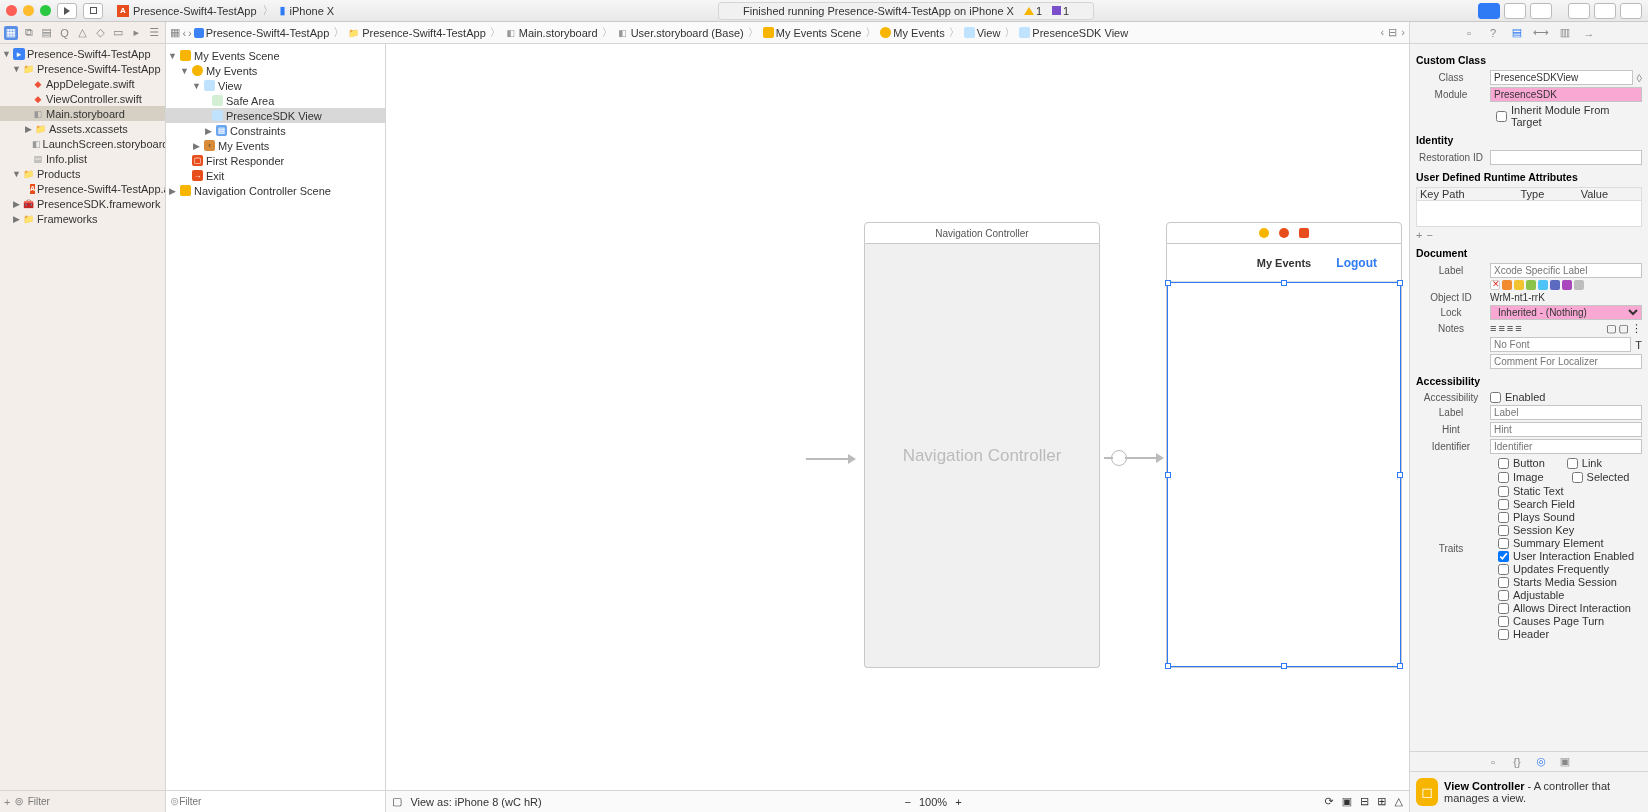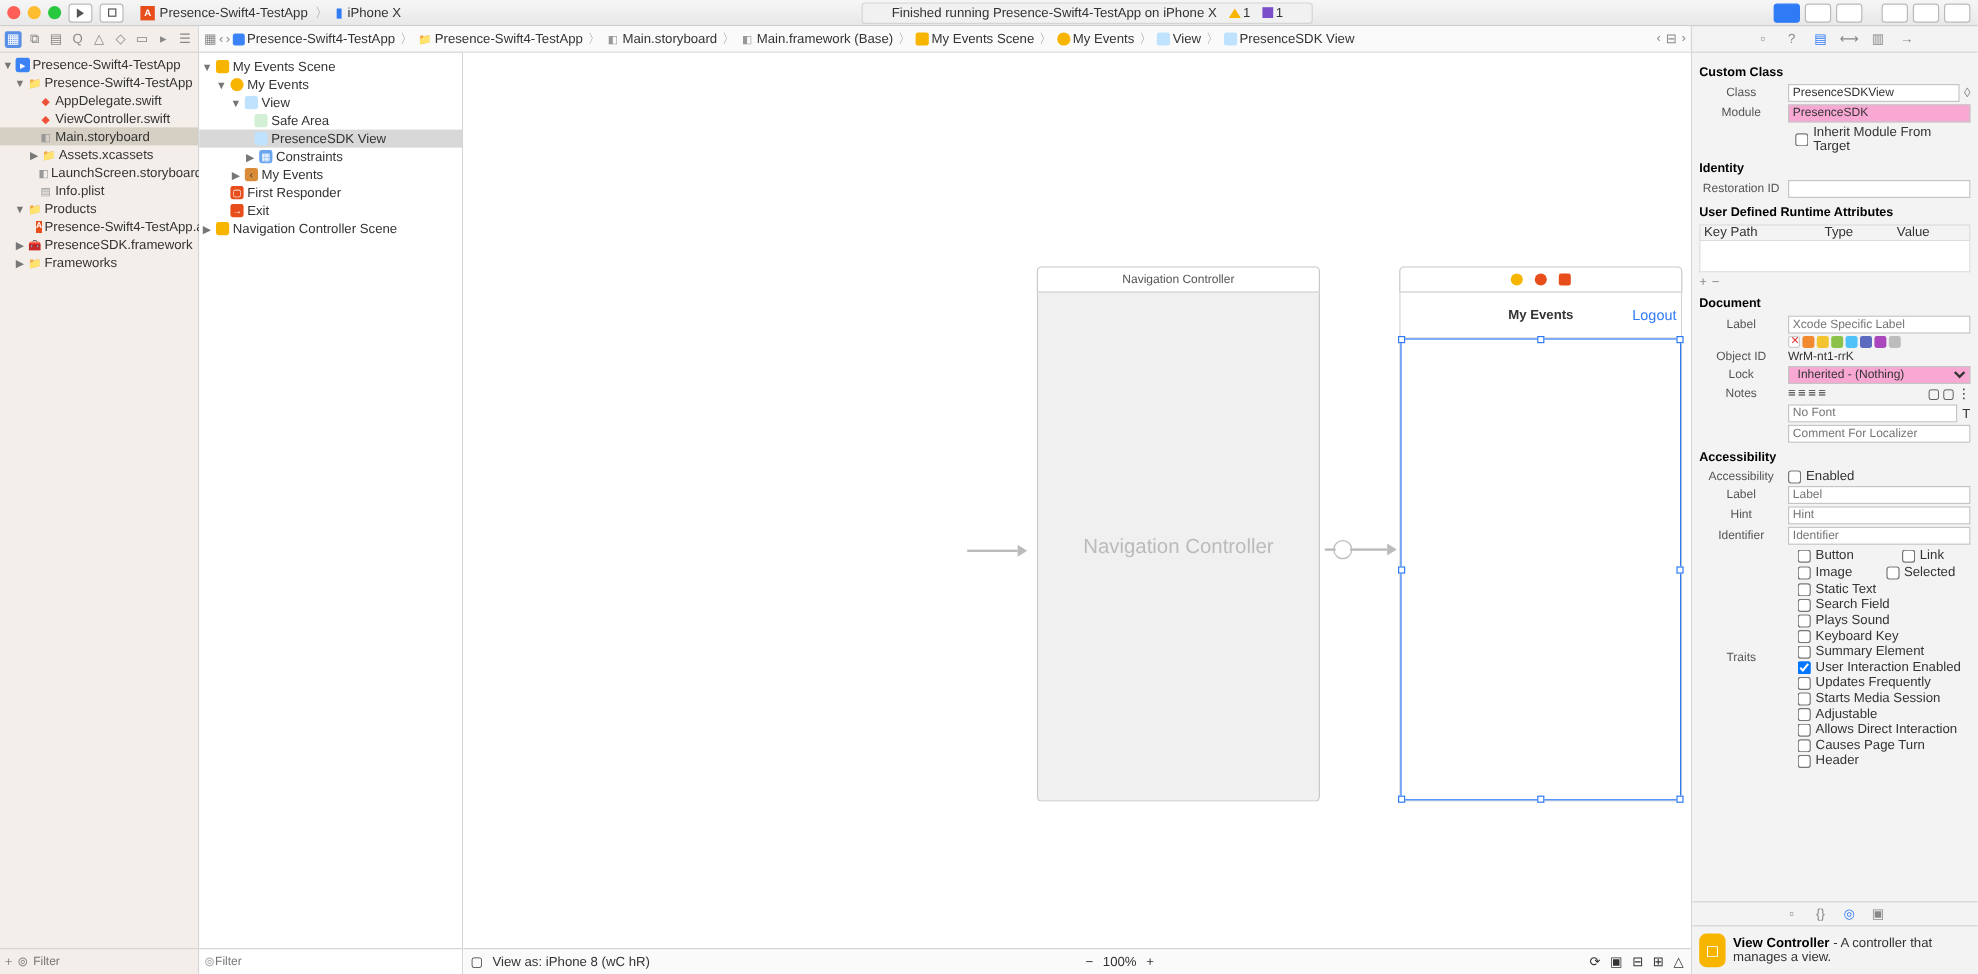--- a/index.html
+++ b/index.html
@@ -52,21 +52,21 @@
 .oi.vc{background:#f7b500;color:#fff;border-radius:50%;}
 .canvas{flex:1;position:relative;background:#fff;overflow:hidden;}
 .nav-ctrl{position:absolute;left:478px;top:178px;width:236px;height:446px;}
 .nc-bar{height:22px;border:1px solid #c8c8c8;border-radius:4px 4px 0 0;background:#fff;display:flex;align-items:center;justify-content:center;font-size:10px;color:#555;}
 .nc-body{height:calc(100% - 22px);border:1px solid #c8c8c8;border-top:0;border-radius:0 0 4px 4px;background:#f0f0f0;display:flex;align-items:center;justify-content:center;color:#bbb;font-size:17px;font-weight:500;}
 .vc-scene{position:absolute;left:780px;top:178px;width:236px;height:446px;}
 .vc-bar{height:22px;border:1px solid #c8c8c8;border-radius:4px 4px 0 0;background:#fff;display:flex;align-items:center;justify-content:center;gap:10px;}
 .vc-dot{width:10px;height:10px;border-radius:50%;}
 .vc-body{height:calc(100% - 22px);border:1px solid #c8c8c8;border-top:0;border-radius:0 0 4px 4px;background:#fff;position:relative;}
 .vc-nav{height:38px;border-bottom:1px solid #ddd;display:flex;align-items:center;justify-content:center;position:relative;font-size:12.5px;font-weight:600;}
-.vc-logout{position:absolute;right:4px;color:#2f7bf6;font-size:12px;font-weight:400;}
+.vc-logout{position:absolute;right:24px;color:#2f7bf6;font-size:12px;font-weight:700;}
 .sel-box{position:absolute;left:0;top:38px;right:0;bottom:0;border:1.5px solid #2f7bf6;}
 .handle{width:6px;height:6px;background:#fff;border:1px solid #2f7bf6;position:absolute;}
 .arrow-in{position:absolute;left:420px;top:408px;width:50px;height:14px;}
 .arrow-seg{position:absolute;left:718px;top:404px;width:60px;height:20px;display:flex;align-items:center;}
 .arr-line{height:1.5px;background:#bbb;flex:1;}
 .arr-head{width:0;height:0;border-left:8px solid #bbb;border-top:5px solid transparent;border-bottom:5px solid transparent;}
 .arr-circ{width:16px;height:16px;border:1.5px solid #bbb;border-radius:50%;margin:0 -2px;}
 .bottom-bars{position:absolute;bottom:0;left:0;right:0;height:22px;border-top:1px solid #d5d5d5;background:#fafafa;display:flex;align-items:center;font-size:10px;color:#888;padding:0 6px;gap:8px;}
 .inspector{width:239px;background:#f3f3f3;border-left:1px solid #d5d5d5;display:flex;flex-direction:column;font-size:10.5px;}
 .insp-tabs{height:22px;border-bottom:1px solid #d5d5d5;display:flex;align-items:center;justify-content:center;gap:8px;}
@@ -230,21 +230,21 @@
           <span>Presence-Swift4-TestApp</span>
         </span>
         <span class="jb-sep">〉</span>
       <span class="jb-seg">
           <span class="fi sb">◧</span>
           <span>Main.storyboard</span>
         </span>
         <span class="jb-sep">〉</span>
       <span class="jb-seg">
           <span class="fi sb">◧</span>
-          <span>Main.framework (Base)</span>
+          <span>User.storyboard (Base)</span>
         </span>
         <span class="jb-sep">〉</span>
       <span class="jb-seg">
           <span class="oi scene"></span>
           <span>My Events Scene</span>
         </span>
         <span class="jb-sep">〉</span>
       <span class="jb-seg">
           <span class="oi vc"></span>
           <span>My Events</span>
@@ -489,21 +489,21 @@
           <div class="field-label">Hint</div>
           <input class="field-input" placeholder="Hint" style="">
         </div>
       <div class="field-row">
           <div class="field-label">Identifier</div>
           <input class="field-input" placeholder="Identifier" style="">
         </div>
       <div class="field-row">
           <div class="field-label">Traits</div>
         <div style="flex:1">
-          <div style="display:flex;gap:32px">
+          <div style="display:flex;gap:14px">
               <div class="chk">
                 <input type="checkbox" style="">
                 <span>Button</span>
               </div>
               <div class="chk">
                 <input type="checkbox" style="">
                 <span>Link</span>
               </div>
             </div>
           <div style="display:flex;gap:20px">
@@ -523,21 +523,21 @@
           <div class="chk">
               <input type="checkbox" style="">
               <span>Search Field</span>
             </div>
           <div class="chk">
               <input type="checkbox" style="">
               <span>Plays Sound</span>
             </div>
           <div class="chk">
               <input type="checkbox" style="">
-              <span>Keyboard Key</span>
+              <span>Session Key</span>
             </div>
           <div class="chk">
               <input type="checkbox" style="">
               <span>Summary Element</span>
             </div>
           <div class="chk">
               <input type="checkbox" checked="" style="">
               <span>User Interaction Enabled</span>
             </div>
           <div class="chk">

